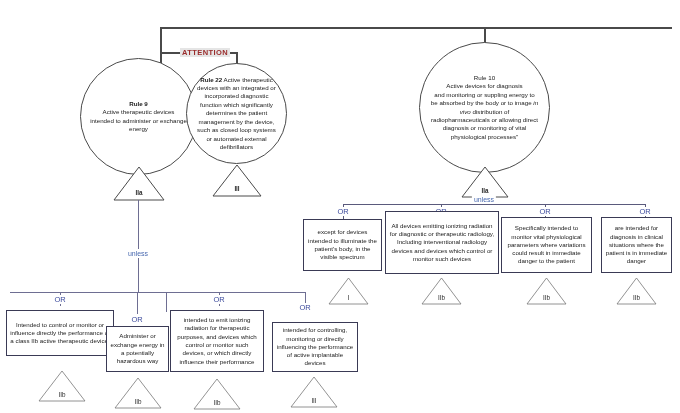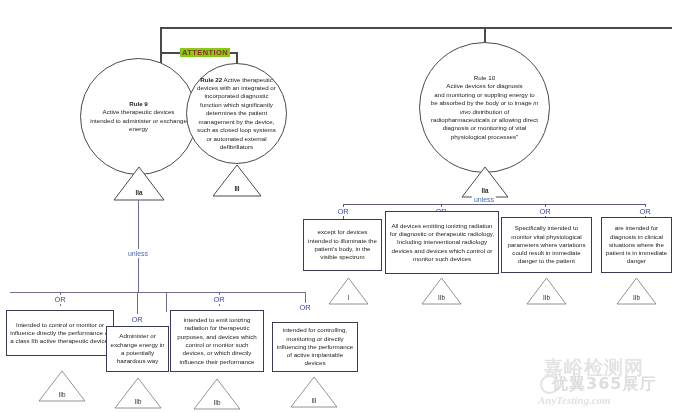--- a/index.html
+++ b/index.html
@@ -50,21 +50,21 @@
     padding:0 2px;
     line-height:9px;
     white-space:nowrap;
     transform:translateX(-50%);
   }
   .attention-label{
     position:absolute;
     font-size:7.5px;
     font-weight:bold;
     color:#9a2b2b;
-    background:#84cc16;
+    background:#e5e5e5;
     padding:0 2px;
     letter-spacing:.4px;
     line-height:9px;
     white-space:nowrap;
     transform:translateX(-50%);
   }
 
   
   .circle{
     position:absolute;
@@ -314,20 +314,14 @@
     </svg>
     <div class="tlabel" style="font-weight:normal;">IIb</div>
   </div>
   <div class="triwrap" style="left:290px;top:376px;width:48px;height:32px;">
     <svg width="48" height="32" viewBox="0 0 48 32">
       <polygon points="24,1 47,31 1,31" fill="#ffffff" stroke="#777777" stroke-width="0.8"></polygon>
     </svg>
     <div class="tlabel" style="font-weight:normal;">III</div>
   </div>
 
-  <div class="watermark">
-    <div class="wm-cn1">嘉峪检测网</div>
-    <div class="wm-ring"></div>
-    <div class="wm-cn2">优翼365展厅</div>
-    <div class="wm-en">AnyTesting.com</div>
-  </div>
 
 </div>
 
 </body></html>

